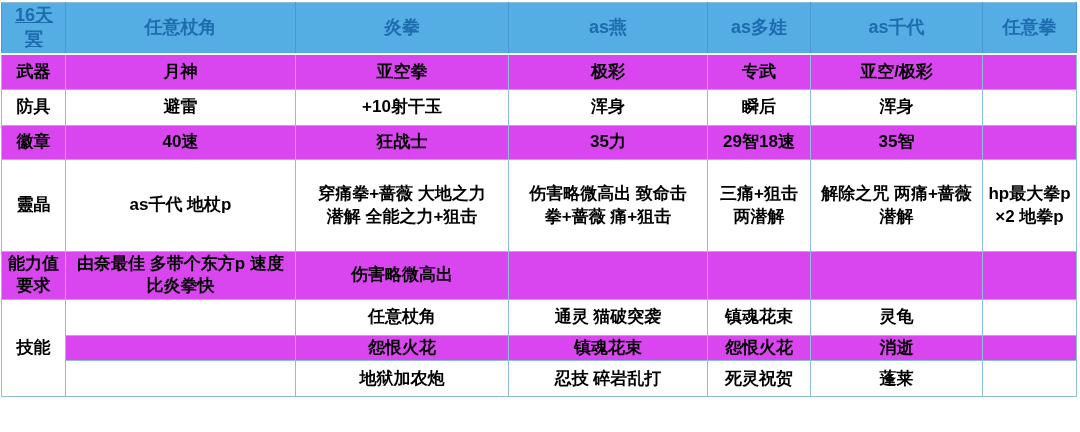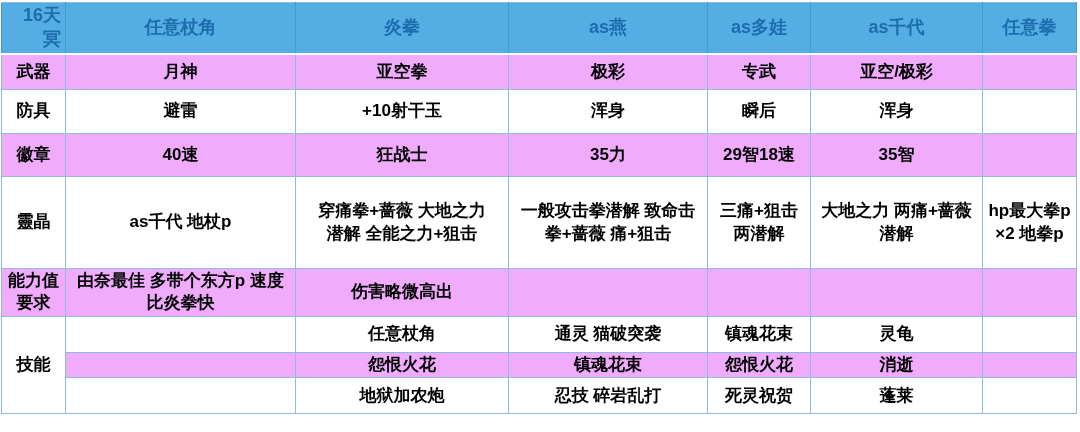--- a/index.html
+++ b/index.html
@@ -30,32 +30,33 @@
   tr.hdr th{
     background:#55aee3;
     color:#1d6cae;
     font-weight:700;
     font-size:18px;
     border-bottom:2px solid #ffffff;
     border-left-color:#4699d2;
     border-right-color:#4699d2;
   }
   tr.hdr th.corner{
-    text-align:right;
+    text-align:center;
     padding-left:5px;
+    text-decoration:underline;
   }
-  tr.blue td, tr.blue th{ background:#f0abfc; }
+  tr.blue td, tr.blue th{ background:#d946ef; }
   tr.white td, tr.white th{ background:#ffffff; }
   th.rowlabel{ font-weight:700; }
   th.skill-label{ background:#ffffff; font-weight:700; }
   
   tr.hdr      { height:31px; }
   tr.r-weapon { height:36px; }
-  tr.r-armor  { height:44px; }
-  tr.r-badge  { height:43px;margin-left:32px; }
+  tr.r-armor  { height:36px; }
+  tr.r-badge  { height:34px;margin-left:32px; }
   tr.r-crystal{ height:92px; }
   tr.r-statreq{ height:42px; }
   tr.r-skill1 { height:36px; }
   tr.r-skill2 { height:24px; }
   tr.r-skill3 { height:36px; }
 </style>
 </head>
 <body>
 
 <table class="build">
@@ -108,25 +109,25 @@
     <td>29智18速</td>
     <td>35智</td>
     <td></td>
   </tr>
 
   <tr class="white r-crystal">
     <th class="rowlabel">靈晶</th>
     <td>as千代 地杖p</td>
     <td>穿痛拳+蔷薇 大地之力
 潜解 全能之力+狙击</td>
-    <td>一般攻击拳潜解 致命击
+    <td>伤害略微高出 致命击
 拳+蔷薇 痛+狙击</td>
     <td>三痛+狙击
 两潜解</td>
-    <td>大地之力 两痛+蔷薇
+    <td>解除之咒 两痛+蔷薇
 潜解</td>
     <td>hp最大拳p
 ×2 地拳p</td>
   </tr>
 
   <tr class="blue r-statreq">
     <th class="rowlabel">能力值
 要求</th>
     <td>由奈最佳 多带个东方p 速度
 比炎拳快</td>

